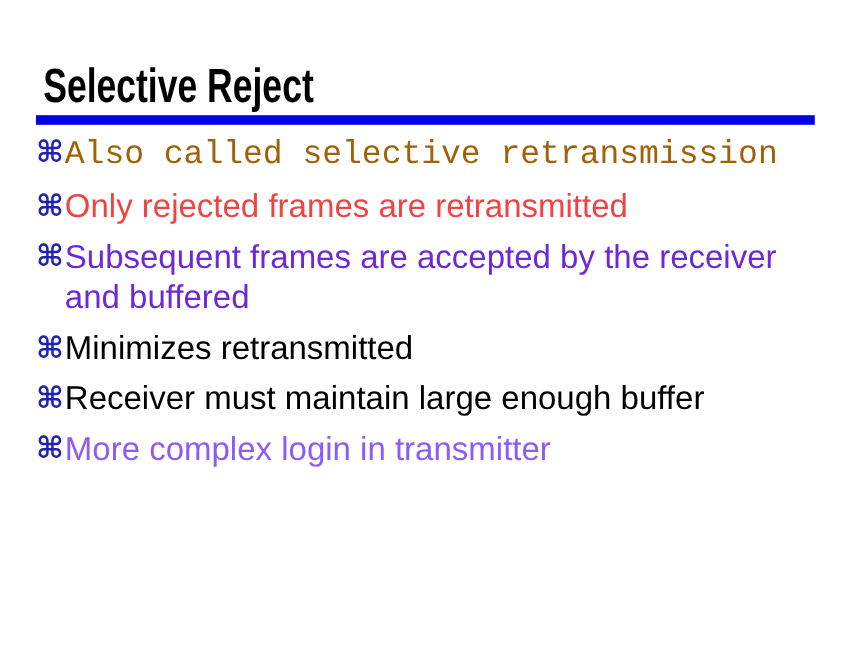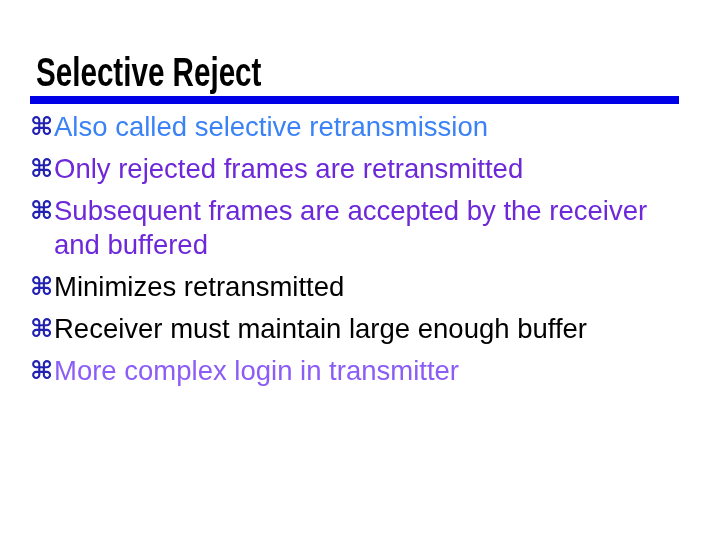--- a/index.html
+++ b/index.html
@@ -73,25 +73,25 @@
 
 <div class="slide">
 
   <h1 class="title" style="color: rgb(0, 0, 0);">Selective Reject</h1>
 
   <div class="title-underline" style="background: rgb(0, 0, 230);"></div>
 
   <ul class="bullet-list">
     <li class="bullet-item">
       <span class="bullet-glyph" style="color: rgb(34, 34, 178);">⌘</span>
-      <span style="color: #3b82f6;">Also called selective retransmission</span>
+      <span style="color: #a16207; font-family: Liberation Mono, monospace;">Also called selective retransmission</span>
     </li>
     <li class="bullet-item">
       <span class="bullet-glyph" style="color: rgb(34, 34, 178);">⌘</span>
-      <span style="color: #6d28d9;">Only rejected frames are retransmitted</span>
+      <span style="color: #ef4444;">Only rejected frames are retransmitted</span>
     </li>
     <li class="bullet-item">
       <span class="bullet-glyph" style="color: rgb(34, 34, 178);">⌘</span>
       <span style="color: #6d28d9;">Subsequent frames are accepted by the receiver and buffered</span>
     </li>
     <li class="bullet-item">
       <span class="bullet-glyph" style="color: rgb(34, 34, 178);">⌘</span>
       <span style="color: rgb(0, 0, 0);">Minimizes retransmitted</span>
     </li>
     <li class="bullet-item">

